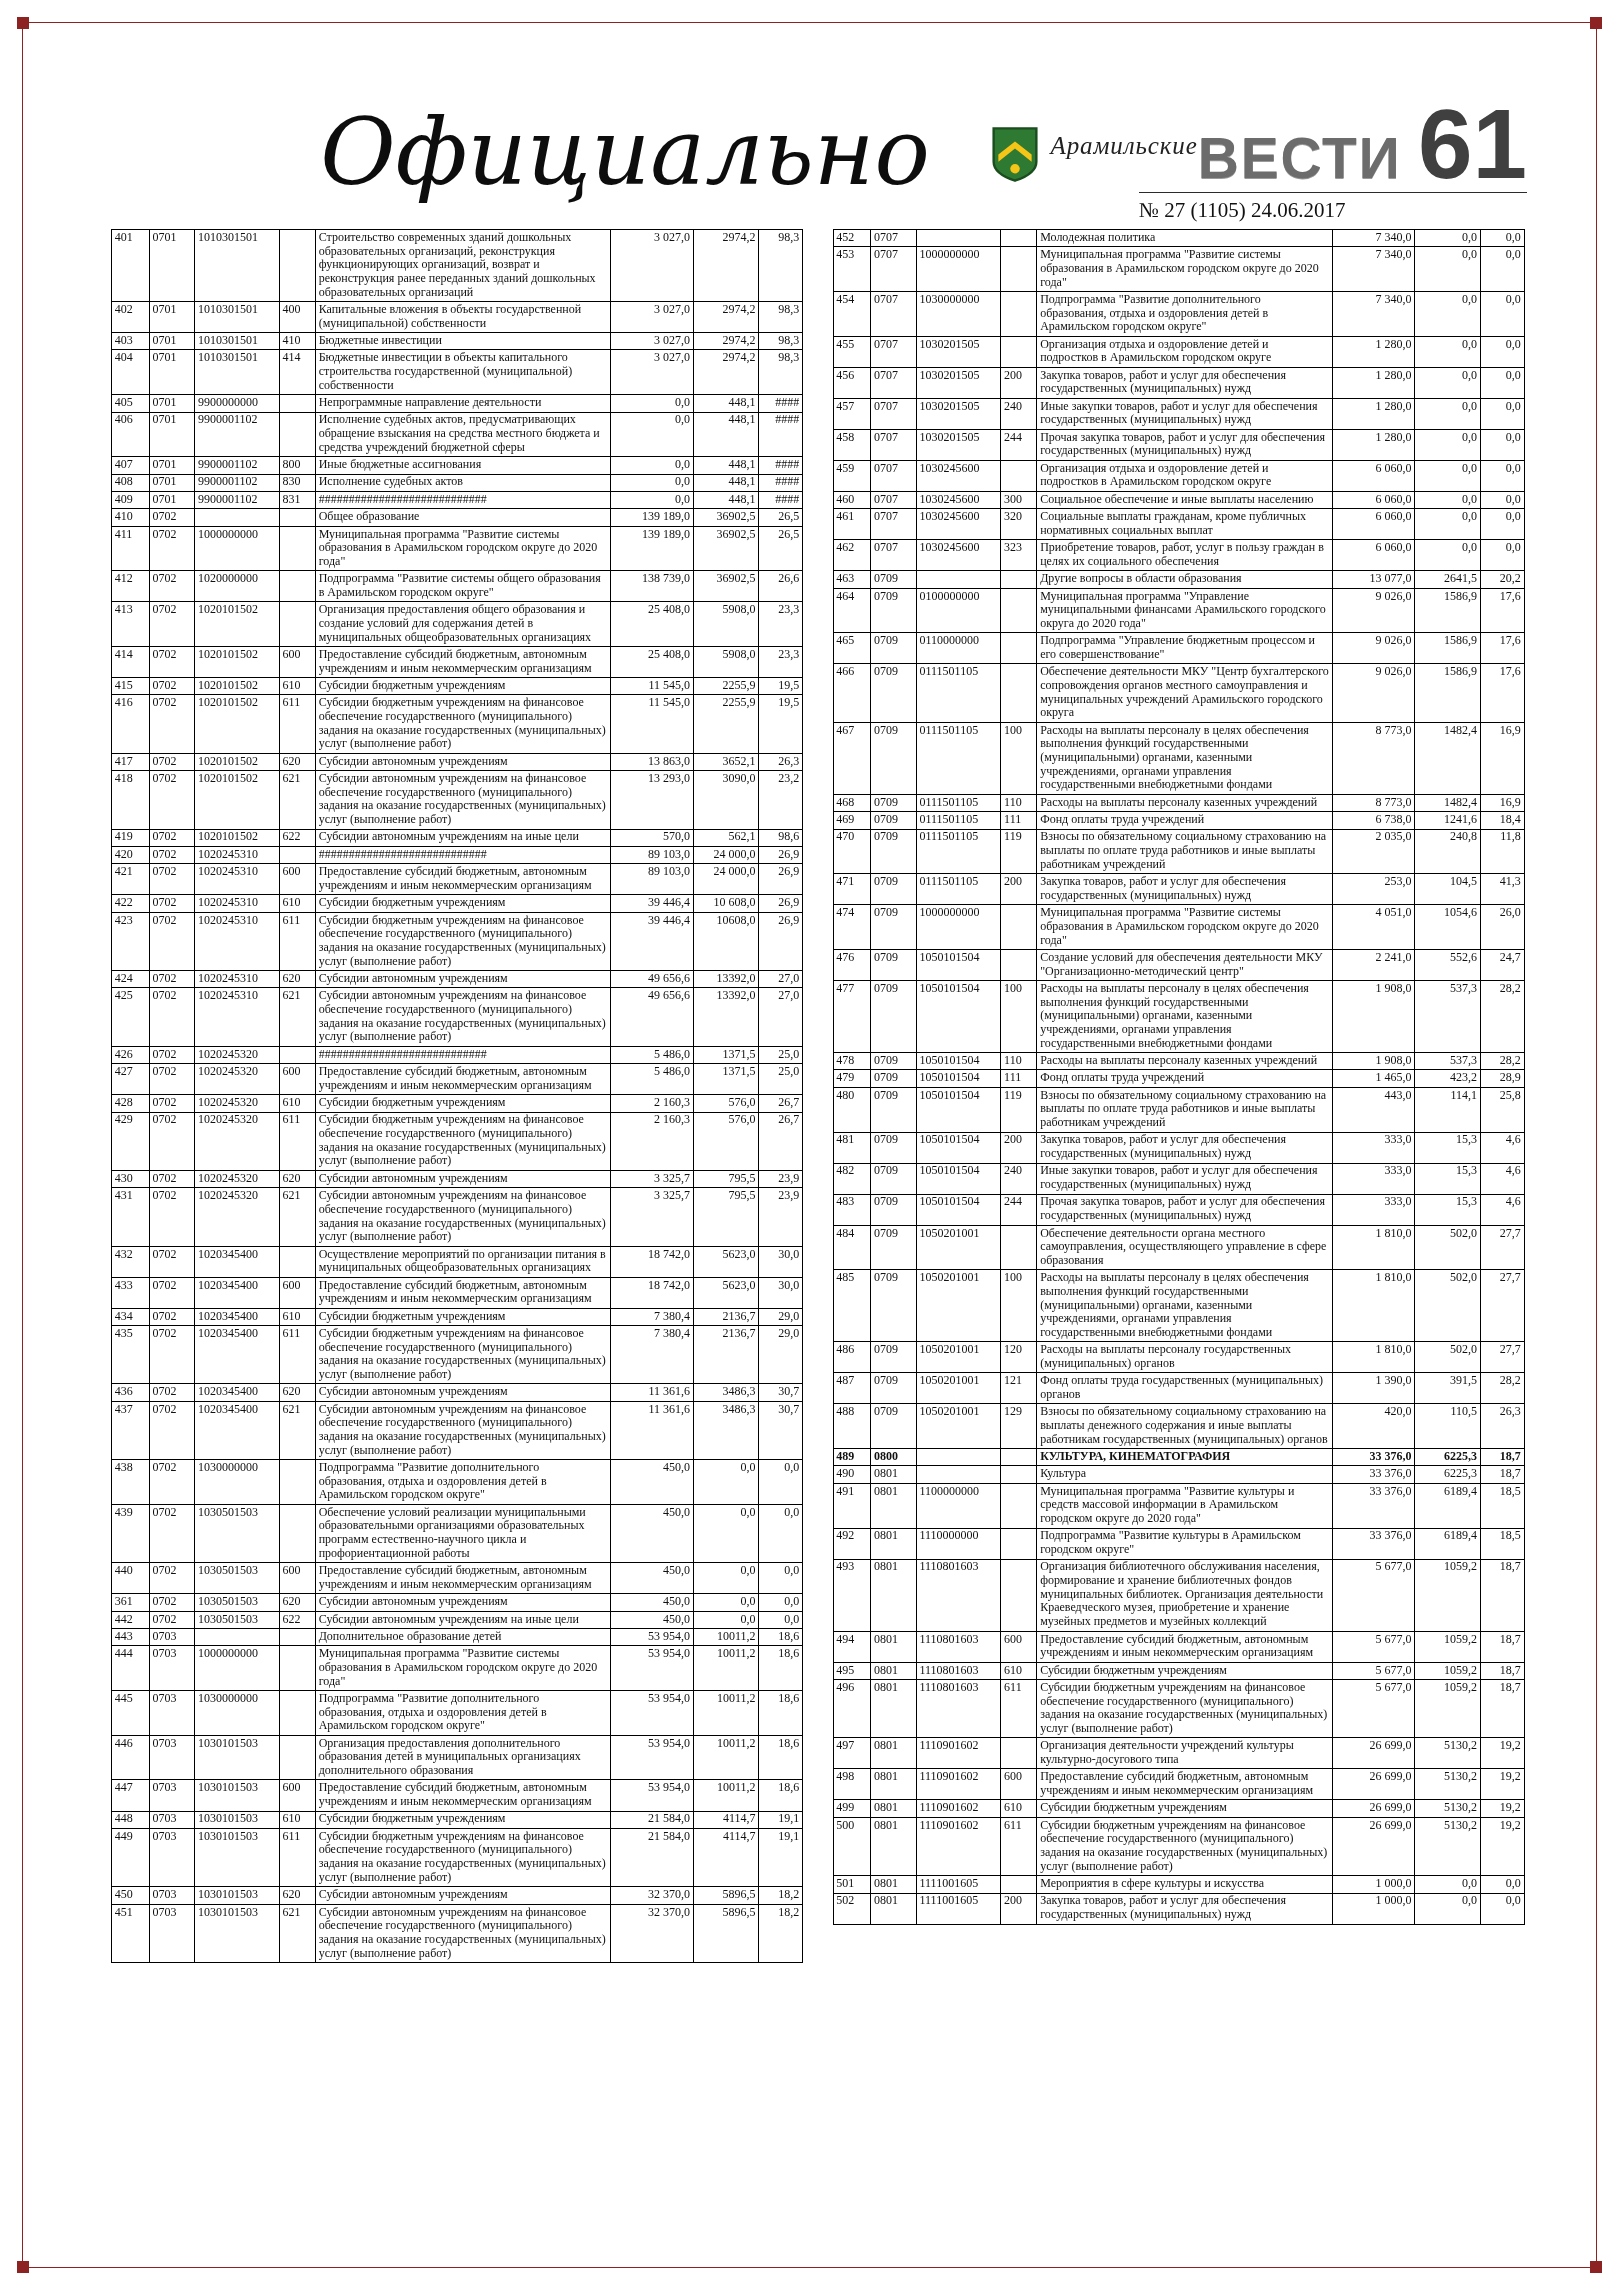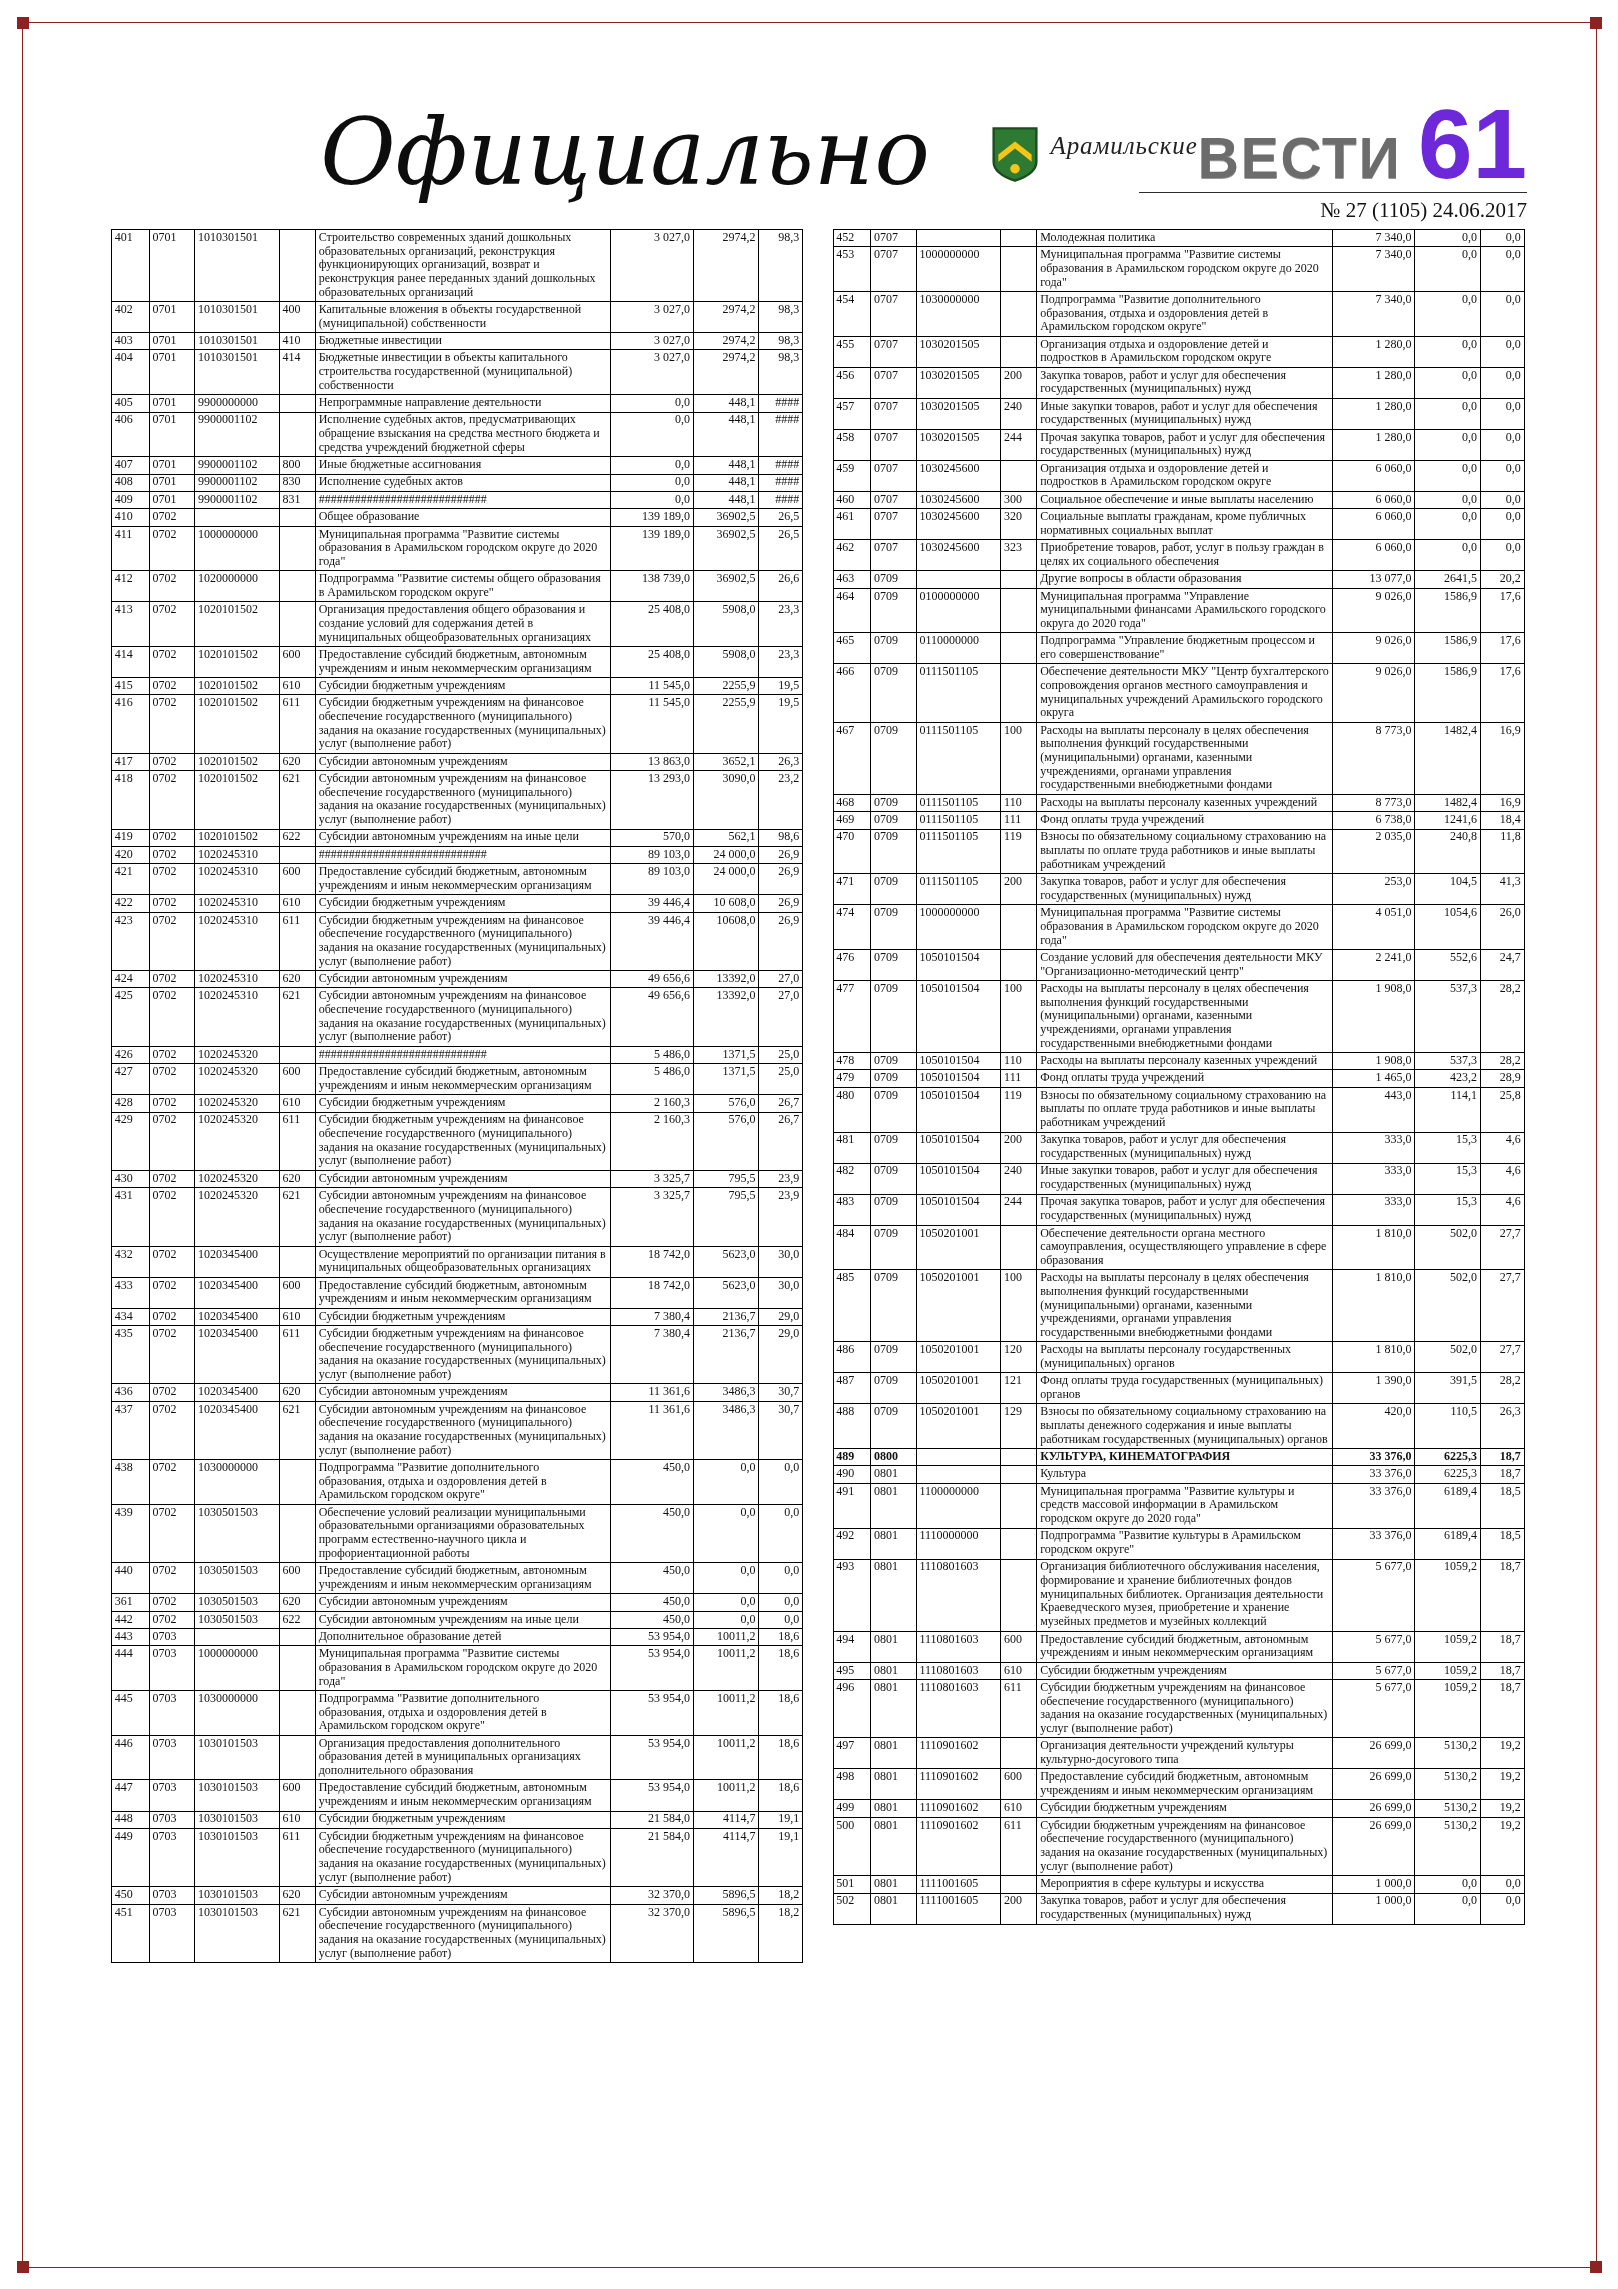--- a/index.html
+++ b/index.html
@@ -29,25 +29,25 @@
   .crest{display:block;}
   .brand{display:flex;flex-direction:row;align-items:flex-start;line-height:1;}
   .brand-top{font-style:italic;font-size:25px;letter-spacing:0.9px;color:#222;margin-bottom:1.8px;}
   .brand-main{
     font-family:"Liberation Sans", sans-serif;font-weight:bold;
     font-size:57px;line-height:.88;letter-spacing:1.8px;color:#6c6c6c;
     text-shadow:0 0.9px 0 #9a9a9a;
   }
   .page-num{
     font-family:"Liberation Sans", sans-serif;font-weight:bold;
-    font-size:98px;line-height:.8;color:#6d28d9;margin-left:5.5px;
+    font-size:98px;line-height:.8;color:#404040;margin-left:5.5px;
   }
   .issue-line{
     margin-top:9.2px;border-top:1.8px solid #2b2b2b;width:100%;
-    text-align:right;font-size:21px;padding-top:4.6px;color:#111;
+    text-align:left;font-size:21px;padding-top:4.6px;color:#111;
   }
 
   .tables{position:absolute;left:111px;top:229px;display:flex;gap:29.5px;align-items:flex-start;}
   table.budget{border-collapse:collapse;width:692px;table-layout:fixed;}
   table.budget td{
     border:0.9px solid #000;vertical-align:top;
     font-size:12px;line-height:1.14;padding:0.9px 2.8px 1.8px 2.8px;
     word-wrap:break-word;overflow:hidden;
   }
   .c-n{width:31px;}

